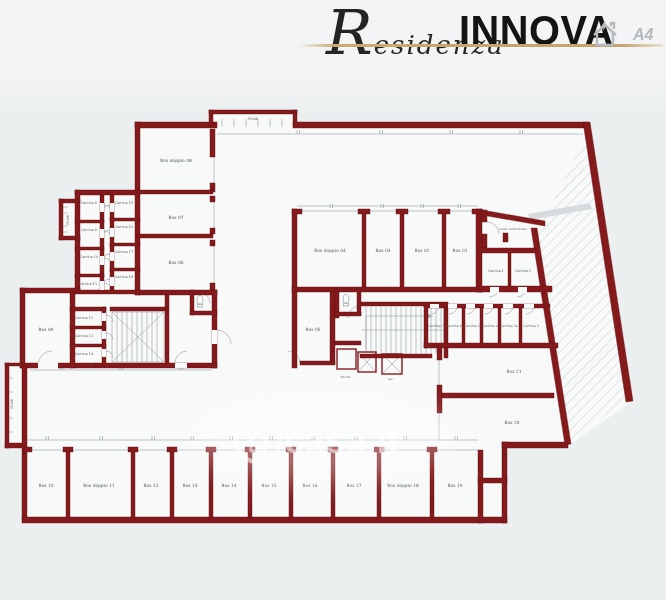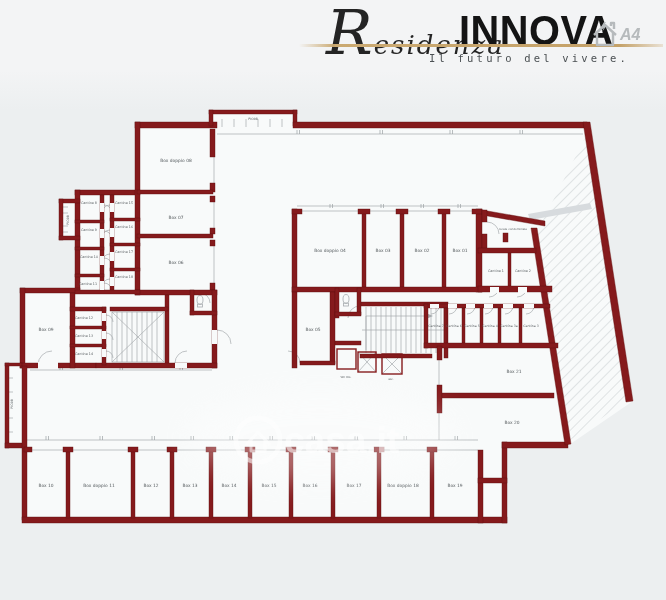--- a/index.html
+++ b/index.html
@@ -23,38 +23,37 @@
   }
   .gold-line{
     position:absolute;left:299px;top:44px;width:364px;height:3px;
     background:linear-gradient(to right,rgba(202,167,112,0),#cbaa72 10%,#c4a168 88%,rgba(202,167,112,.25));
   }
   .tagline{
     position:absolute;left:429px;top:52px;
     font-family:"DejaVu Sans Mono",monospace;
     font-size:10.5px;letter-spacing:3.2px;color:#4b5053;white-space:nowrap;
   }
-  .energy{position:absolute;left:590px;top:21px;display:flex;align-items:center;gap:0;}
+  .energy{position:absolute;left:590px;top:21px;display:flex;align-items:center;gap:13px;}
   .energy .label{
     font-family:"Liberation Sans",sans-serif;font-weight:bold;font-style:italic;
     font-size:16px;color:#b6babc;
   }
   svg.plan{position:absolute;left:0;top:0;}
   #plan-labels text{
     font-family:"DejaVu Sans",sans-serif;fill:#565c5f;text-anchor:middle;
   }
 </style>
 </head>
 <body>
 
 <div class="header">
   <div class="brand-script">Residenza</div>
   <div class="brand-main">INNOVA</div>
   <div class="gold-line"></div>
-  <div class="tagline">Il futuro del vivere.</div>
   <div class="energy">
     <svg width="30" height="28" viewBox="0 0 30 28">
       <g stroke="#b6babc" stroke-width="2.4" fill="none" stroke-linejoin="round">
         <path d="M4 14 L15 4 L26 14"></path>
         <path d="M7 12 V24 H23 V12"></path>
         <path d="M21 5 V2 H24 V8"></path>
       </g>
       <path d="M14 1 L11 6 h3 l-2 5 5 -7 h-3 l2 -3 z" fill="#b6babc"></path>
     </svg>
     <span class="label">A4</span>

